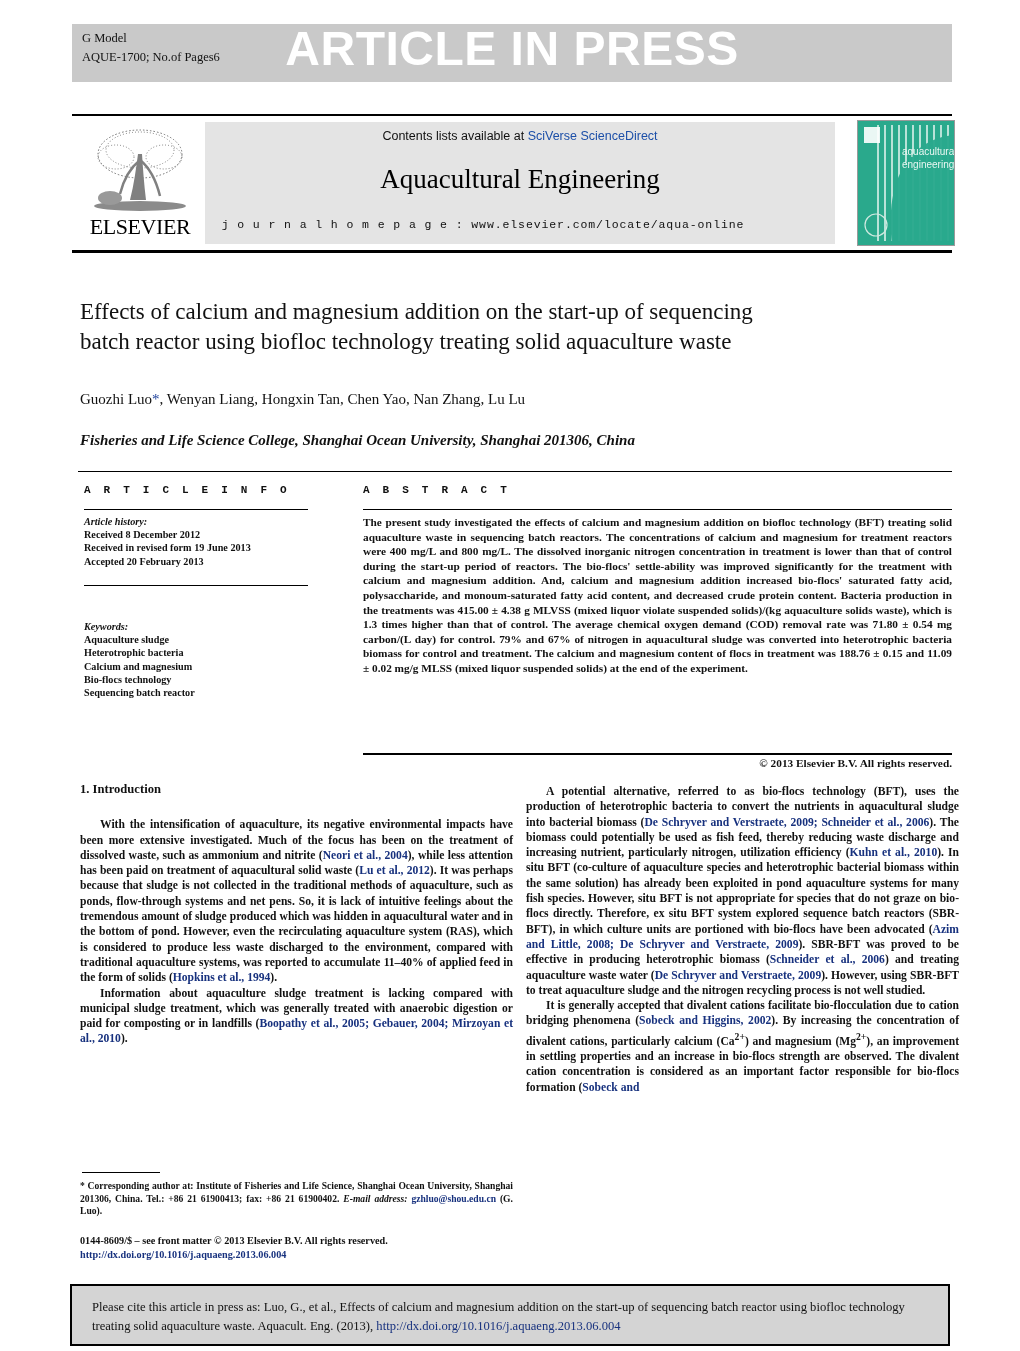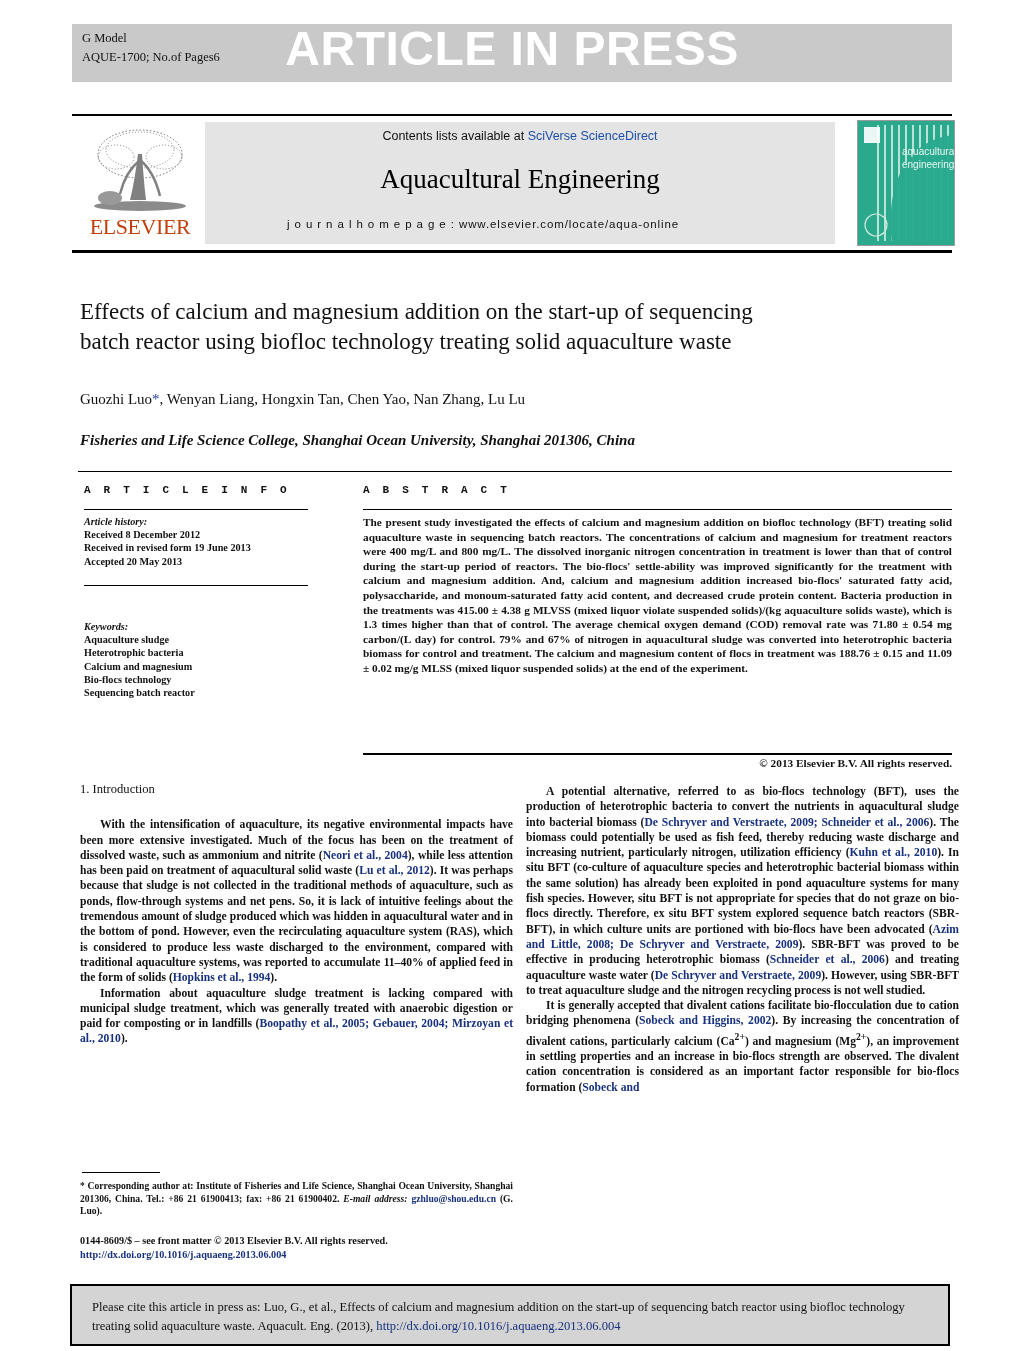--- a/index.html
+++ b/index.html
@@ -111,21 +111,21 @@
     font-family: "Liberation Serif", serif;
     font-size: 27px;
     color: #000;
   }
   .homepage {
     position: absolute;
     left: 205px;
     top: 206px;
     width: 556px;
     text-align: center;
-    font-family: Liberation Sans, sans-serif;
+    font-family: Liberation Mono, monospace;
     font-size: 11.5px;
     letter-spacing: 0.9px;
     color: #111;
   }
 
   
   .elsevier {
     position: absolute;
     left: 82px;
     top: 110px;
@@ -133,21 +133,21 @@
     height: 122px;
   }
   .elsevier .tree { position:absolute; left:4px; top:2px; width:108px; height:92px; }
   .elsevier .wordmark {
     position: absolute;
     left: 0; top: 92px; width: 116px;
     text-align: center;
     font-family: "Liberation Serif", serif;
     font-size: 22px;
     letter-spacing: -0.4px;
-    color: #c2410c;
+    color: #000000;
   }
 
   
   .cover {
     position: absolute;
     left: 857px;
     top: 108px;
     width: 96px;
     height: 124px;
     border: 1px solid #9a9a9a;
@@ -254,21 +254,21 @@
     font-weight: bold;
     font-size: 11.6px;
     line-height: 15.3px;
     text-align: justify;
     color: #111;
   }
   .col-left  { left: 80px;  top: 770px; }
   .col-right { left: 526px; top: 772px; }
   .sec-h {
     font-family: "Liberation Serif", serif;
-    font-weight: normal;
+    font-weight: bold;
     font-size: 12.6px;
     margin: 0 0 20px 0;
     text-align: left;
   }
   .col p { margin: 0; text-indent: 20px; }
   .col p.first { text-indent: 20px; }
   .ref { color: #17317e; }
 
   
   .footnote-rule {
@@ -402,21 +402,21 @@
   <div class="head-label abs-head">A B S T R A C T</div>
 
   <div class="info-rule1"></div>
   <div class="info-rule2"></div>
   <div class="abs-rule"></div>
 
   <div class="info-block info-history">
     <div class="ital">Article history:</div>
     <div>Received 8 December 2012</div>
     <div>Received in revised form 19 June 2013</div>
-    <div>Accepted 20 May 2013</div>
+    <div>Accepted 20 February 2013</div>
   </div>
 
   <div class="info-block info-keywords">
     <div class="ital">Keywords:</div>
     <div>Aquaculture sludge</div>
     <div>Heterotrophic bacteria</div>
     <div>Calcium and magnesium</div>
     <div>Bio-flocs technology</div>
     <div>Sequencing batch reactor</div>
   </div>

